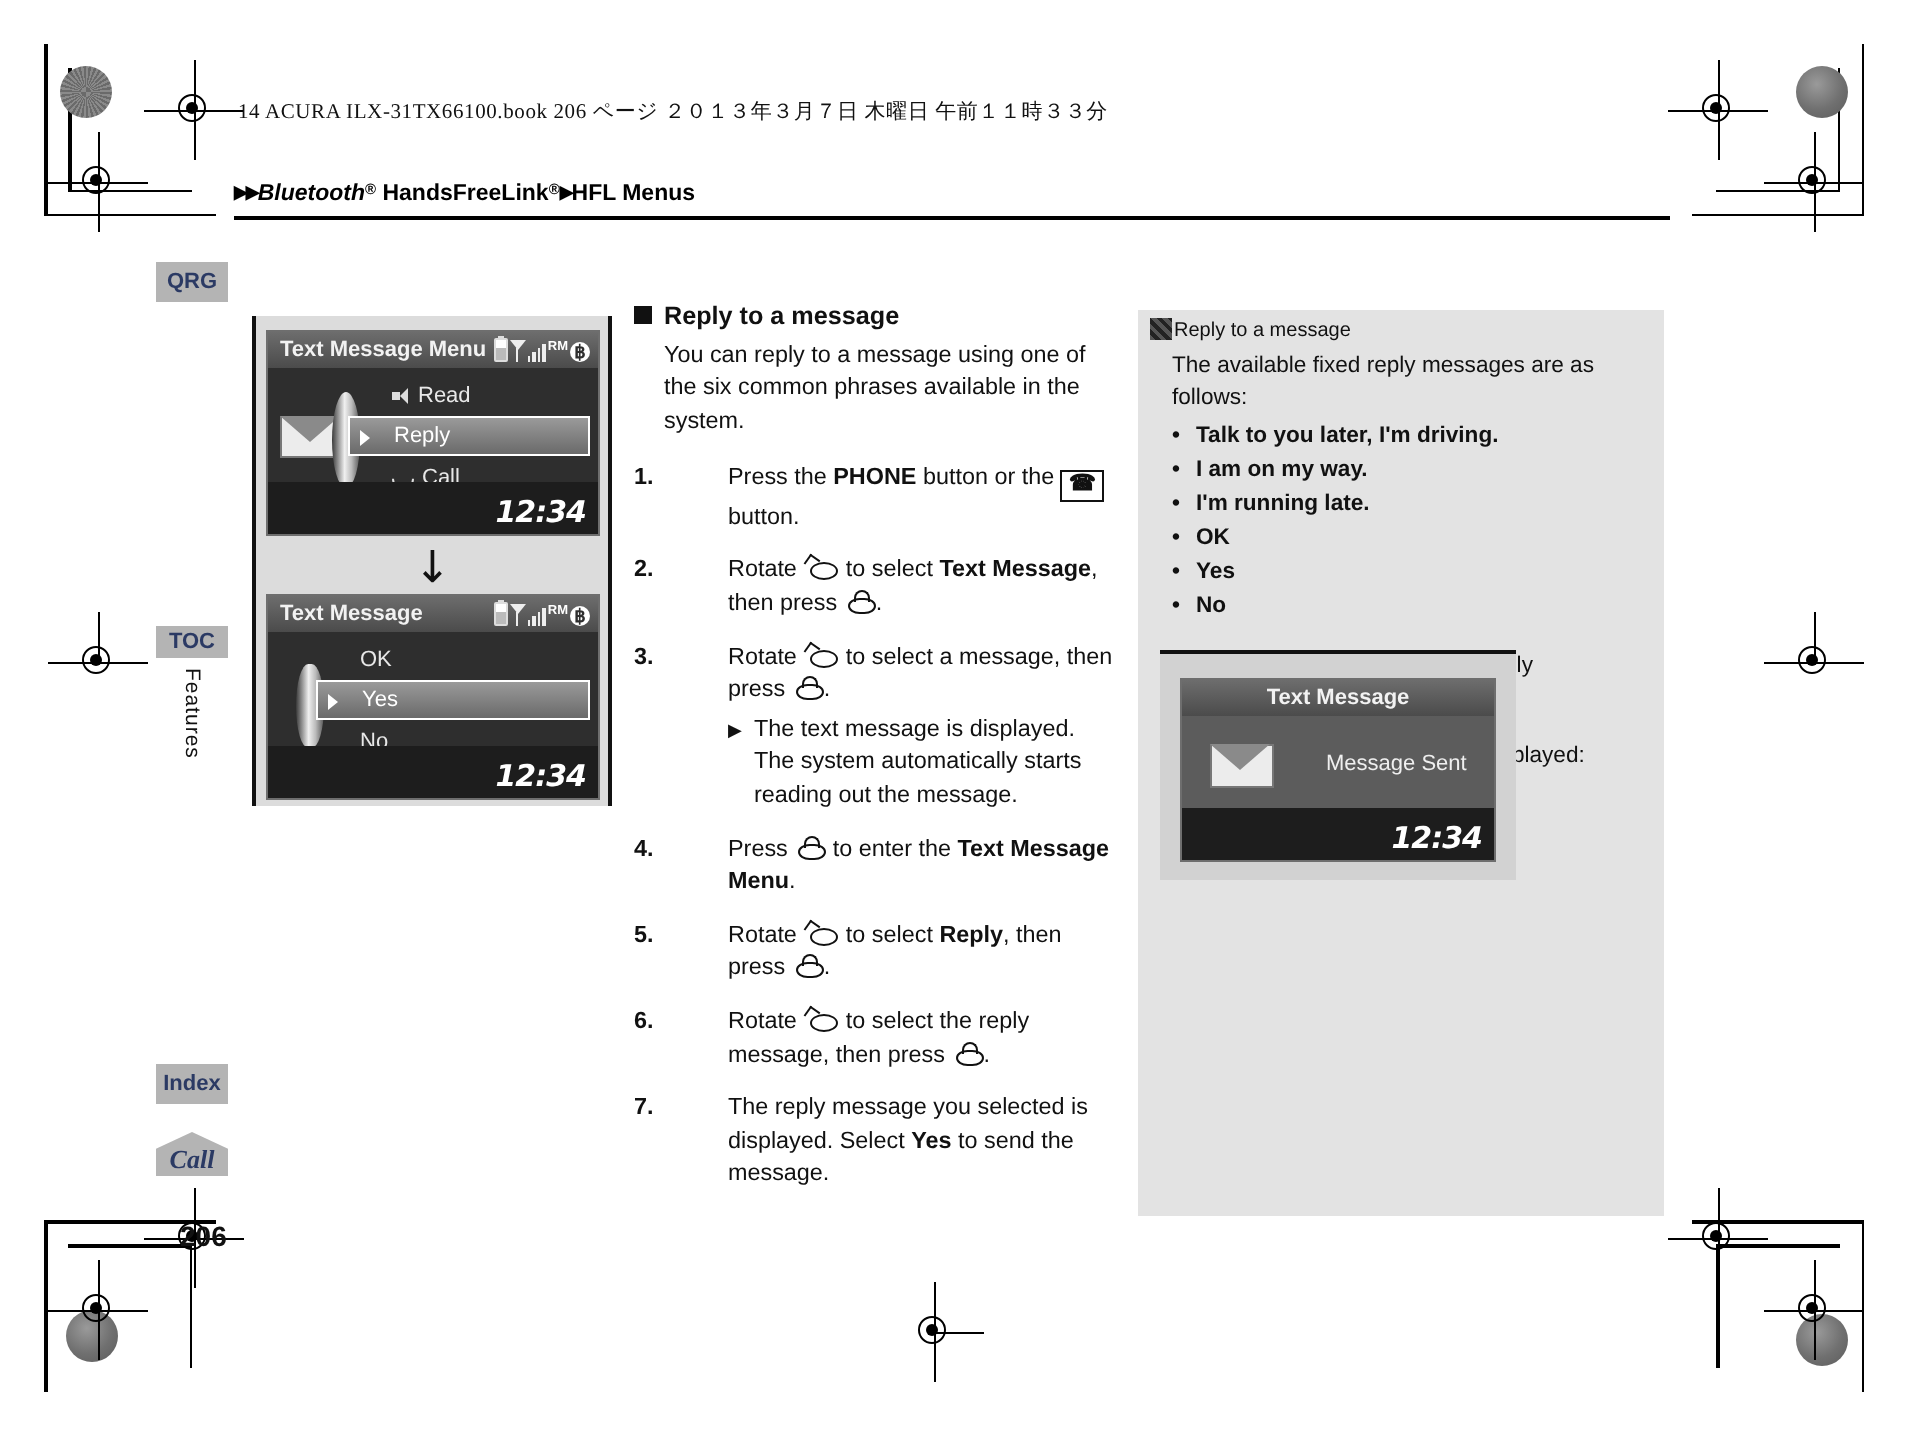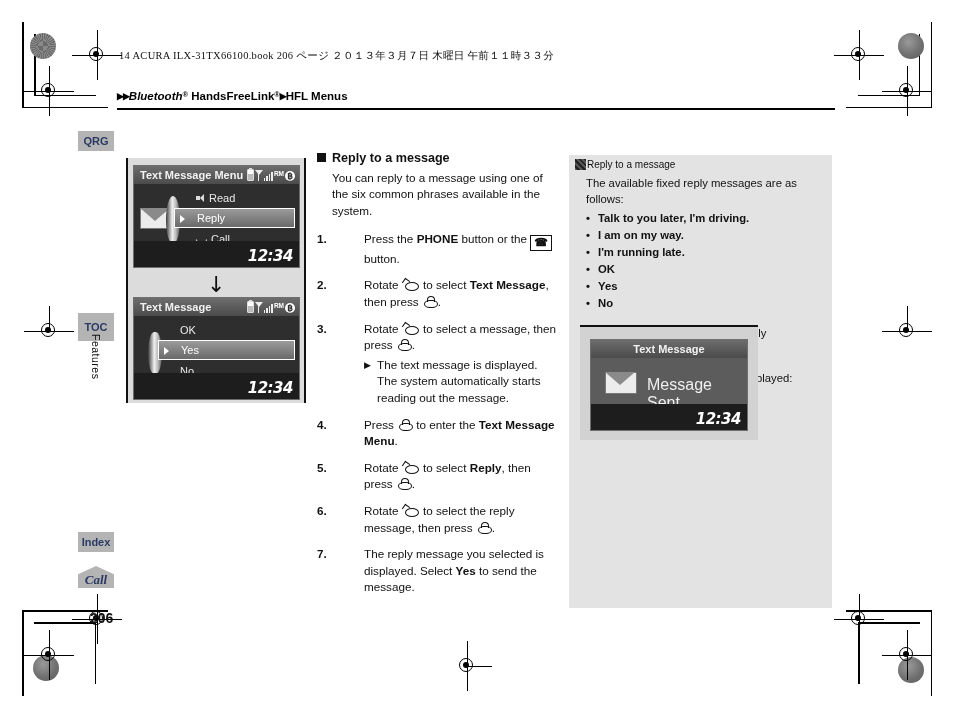--- a/index.html
+++ b/index.html
@@ -255,21 +255,21 @@
 <div class="sluglabel">14 ACURA ILX-31TX66100.book   206 ページ   ２０１３年３月７日   木曜日   午前１１時３３分</div>
 
 <div class="breadcrumb">
   <span class="arw">▶▶</span><span class="bt">Bluetooth</span><sup>®</sup> <span>HandsFreeLink</span><sup>®</sup><span class="arw">▶</span><span>HFL Menus</span>
 </div>
 <div class="rule"></div>
 
 <div class="tab" style="left:78px;top:131px;width:36px;height:20px;">
   <span>QRG</span>
 </div>
-<div class="tab" style="left:78px;top:313px;width:36px;height:28px;">
+<div class="tab" style="left:78px;top:313px;width:36px;height:16px;">
   <span>TOC</span>
 </div>
 <div class="vtab" style="left:90px;top:334px;">Features</div>
 <div class="tab" style="left:78px;top:532px;width:36px;height:20px;">
   <span>Index</span>
 </div>
 <div class="tab home" style="left:78px;top:566px;width:36px;height:22px;">
   <span>Call</span>
 </div>
 <div class="pagenum">206</div>
@@ -406,20 +406,20 @@
     <p class="side-p">After you reply, the following is displayed:</p>
   </div>
 
   <div style="position:absolute;left:11px;top:170px;width:178px;height:115px;background:#d2d2d2;border-top:2px solid #111;box-sizing:border-box;">
     <div class="lcd" style="left:10px;top:12px;width:158px;height:92px;background:#4a4a4a;">
       <div class="lcd-title center">
         <span>Text Message</span>
       </div>
       <div class="lcd-body" style="background:#5c5c5c;">
         <div class="env" style="left:14px;top:14px;width:32px;height:22px;"></div>
-        <div style="position:absolute;left:56px;top:18px;color:#efefef;font-size:16px;">Message Sent</div>
+        <div style="position:absolute;left:72px;top:18px;color:#efefef;font-size:11px;">Message Sent</div>
       </div>
       <div class="lcd-foot">
         <span class="lcd-clock">12:34</span>
       </div>
     </div>
   </div>
 </div>
 
 </body></html>

